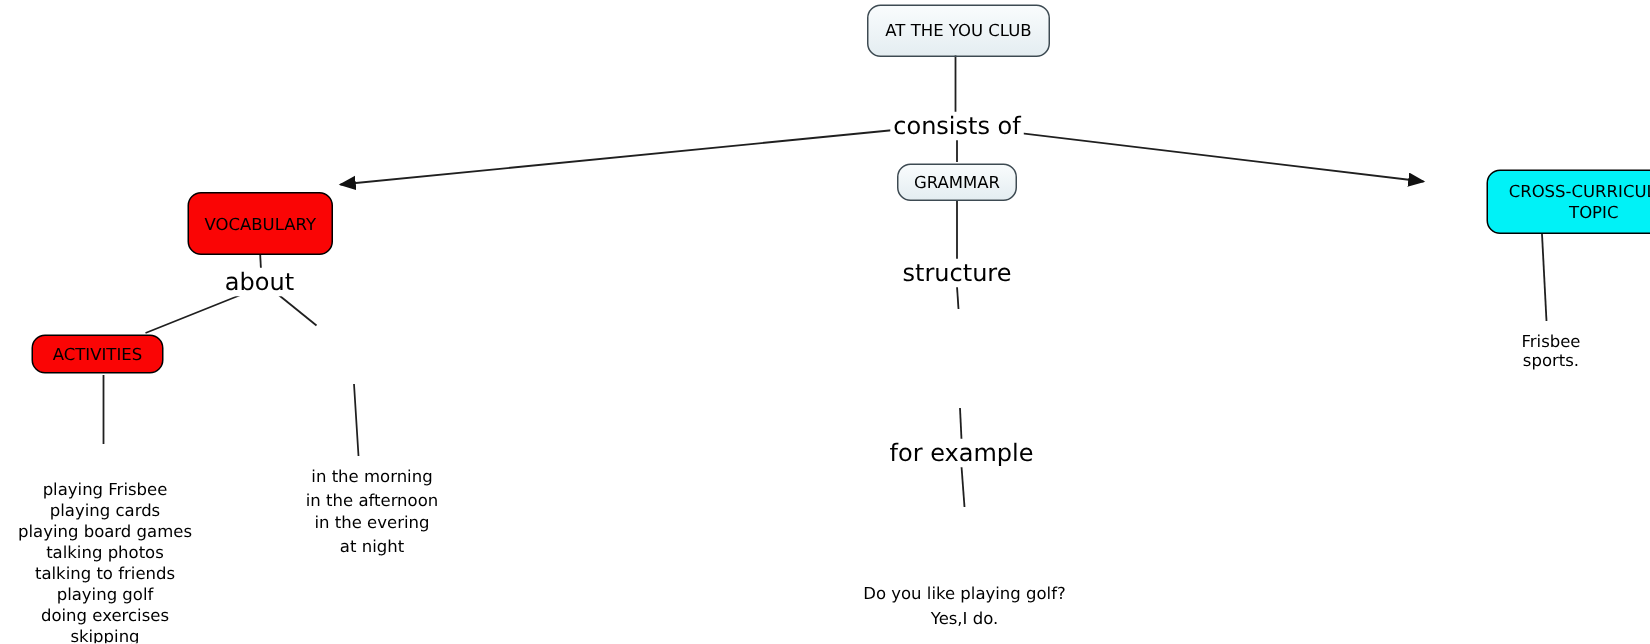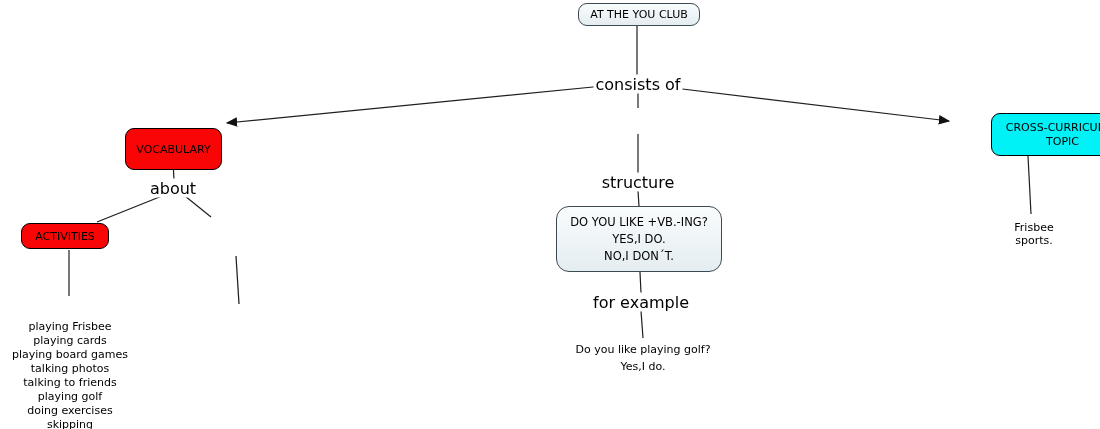--- a/index.html
+++ b/index.html
@@ -20,21 +20,21 @@
   .linklabel{
     position:absolute;transform:translate(-50%,-50%);font-size:16px;
     white-space:nowrap;background:#fff;padding:0 2px;
   }
   .leaf{
     position:absolute;transform:translateX(-50%);font-size:11px;
     text-align:center;white-space:pre-line;
   }
   .leaf.act{line-height:14px;}
   .leaf.per{line-height:15.5px;}
-  .leaf.ex{line-height:16.5px;}
+  .leaf.ex{line-height:16.5px;margin-top:46px;}
 </style>
 </head>
 <body>
 
 <div class="canvas">
 
   <svg class="wires" viewBox="0 0 1100 429" xmlns="http://www.w3.org/2000/svg">
     <defs>
       <marker id="arrow" markerWidth="11" markerHeight="9" refX="8.5" refY="4" orient="auto">
         <path d="M0,0 L9.5,4 L0,8 Z" fill="#111"></path>
@@ -51,51 +51,53 @@
       <line x1="69" y1="250" x2="69" y2="296"></line>
       <line x1="236" y1="256" x2="239" y2="304"></line>
       <line x1="638" y1="134" x2="638" y2="173"></line>
       <line x1="638" y1="191" x2="639" y2="206"></line>
       <line x1="640" y1="272" x2="641" y2="293"></line>
       <line x1="641" y1="311" x2="643" y2="338"></line>
       <line x1="1028" y1="156" x2="1031" y2="214"></line>
     </g>
   </svg>
 
-  <div class="node light" style="left:578px;top:3px;width:122px;height:23px;">AT THE YOU CLUB</div>
+  <div class="node light" style="left:578px;top:3px;width:122px;height:35px;">AT THE YOU CLUB</div>
 
   <div class="node red" style="left:125px;top:128px;width:97px;height:42px;">VOCABULARY</div>
 
+  <div class="node light" style="left:598px;top:109px;width:80px;height:25px;">GRAMMAR</div>
 
   <div class="node cyan" style="left:991px;top:113px;width:143px;height:43px;line-height:14px;">CROSS-CURRICULAR
 TOPIC</div>
 
   <div class="node red" style="left:21px;top:223px;width:88px;height:26px;">ACTIVITIES</div>
 
 
-  <div class="node light big" style="left:556px;top:206px;width:166px;height:66px;">DO YOU LIKE +VB.-ING?
-YES,I DO.
-NO,I DON´T.</div>
 
   <div class="linklabel" style="left:638px;top:84px;">consists of</div>
 
   <div class="linklabel" style="left:173px;top:188px;">about</div>
 
   <div class="linklabel" style="left:638px;top:182px;">structure</div>
 
   <div class="linklabel" style="left:641px;top:302px;">for example</div>
 
   <div class="leaf act" style="left:70px;top:320px;">playing Frisbee
 playing cards
 playing board games
 talking photos
 talking to friends
 playing golf
 doing exercises
 skipping</div>
 
+  <div class="leaf per" style="left:248px;top:310px;">in the morning
+in the afternoon
+in the evering
+at night</div>
 
   <div class="leaf ex" style="left:643px;top:342px;">Do you like playing golf?
 Yes,I do.</div>
 
   <div class="leaf" style="left:1034px;top:221px;">Frisbee sports.</div>
 
 </div>
 
 </body></html>

